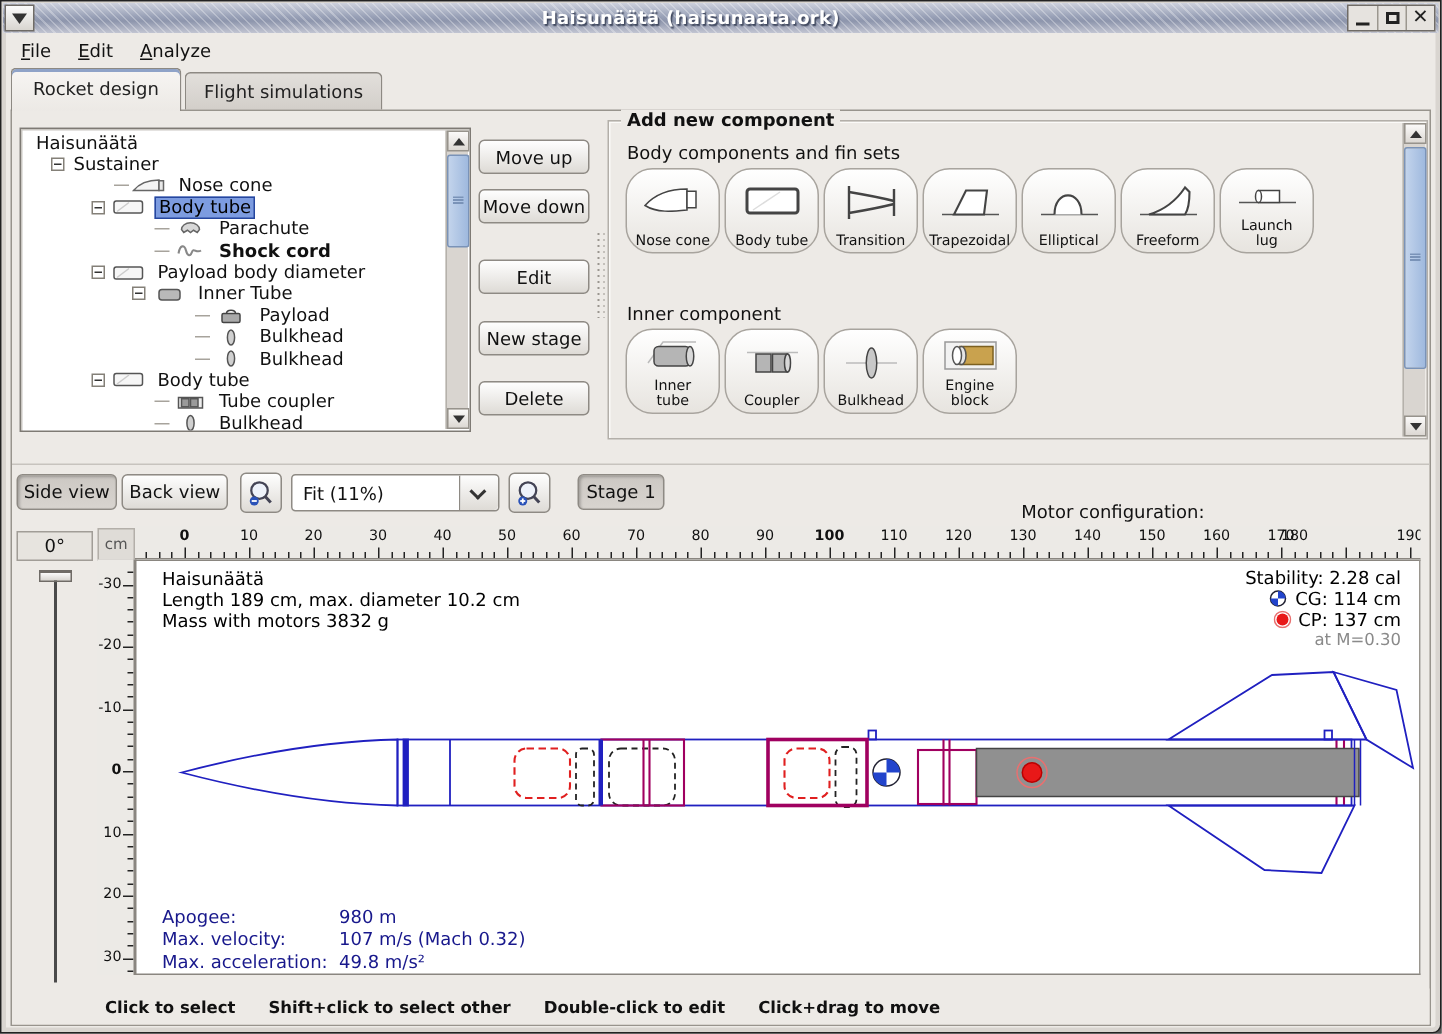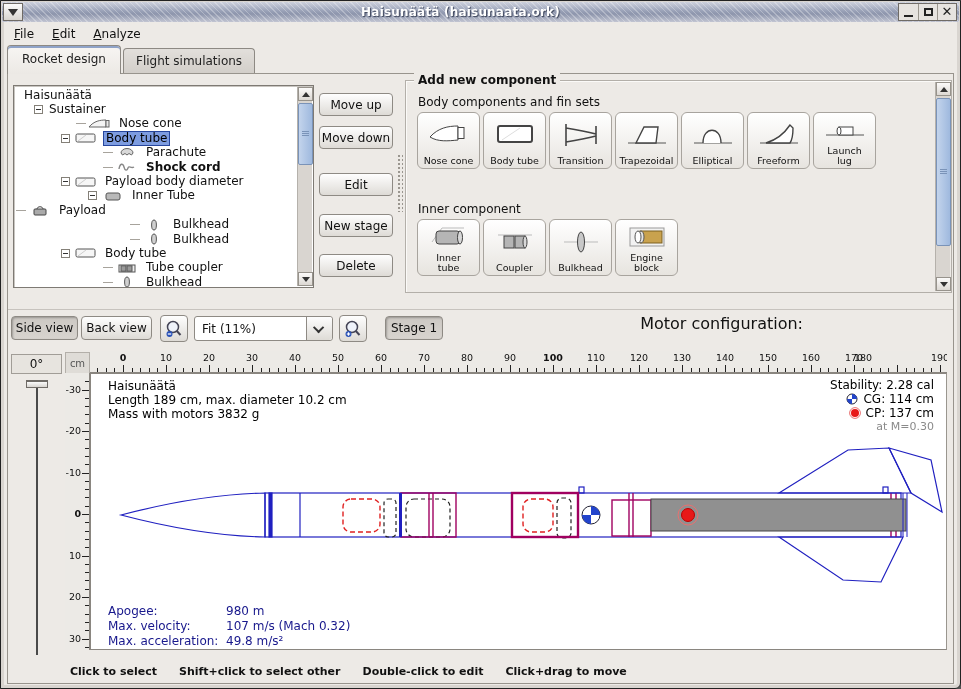--- a/index.html
+++ b/index.html
@@ -60,37 +60,37 @@
   
   .btn{background:linear-gradient(#fefefe,#dedbd6);border:1px solid #8e8a84;border-radius:4px;
     display:flex;align-items:center;justify-content:center;font-size:12px;color:#111;}
   .action-btn{position:absolute;left:311px;width:74px;height:23px;}
   
   .addpanel{position:absolute;left:397px;top:6px;width:547px;height:213px;border:1px solid #b3afa9;
     box-shadow:inset 1px 1px 0 #fbfaf8;background:#edeae6;}
   .legend{position:absolute;left:8px;top:-8px;background:#edeae6;padding:0 4px;font-weight:bold;}
   .group-label{position:absolute;left:12px;font-size:12px;}
   .comp-row{position:absolute;left:11px;display:flex;gap:3px;}
-  .comp-btn{width:63px;height:57px;border:1px solid #a8a49e;border-radius:6px;
+  .comp-btn{width:63px;height:57px;border:1px solid #a8a49e;border-radius:18px;
     background:linear-gradient(#ffffff,#e7e4df);display:flex;flex-direction:column;align-items:center;justify-content:flex-end;padding-bottom:2px;}
   .comp-btn .cicon{flex:1;display:flex;align-items:center;justify-content:center;width:100%;}
   .comp-btn .clabel{font-size:9.5px;line-height:10px;text-align:center;color:#111;}
   .splitter{position:absolute;left:389px;top:80px;width:6px;height:58px;
     background-image:radial-gradient(#9a968f 26%,transparent 30%);background-size:4px 4px;}
   
   .vtoolbar{position:absolute;left:0;right:0;top:235px;height:37px;border-top:1px solid #c7c3be;}
   .tbar-btn{position:absolute;height:24px;top:6px;}
   .toggled{background:linear-gradient(#ccc8c3,#d8d4cf);box-shadow:inset 1px 1px 2px rgba(0,0,0,.25);}
   .zoombtn{position:absolute;width:28px;height:27px;top:5px;}
   .combo{position:absolute;height:25px;background:#fff;border:1px solid #8e8a84;border-radius:3px;display:flex;top:6px;}
   .combo .cval{flex:1;display:flex;align-items:center;padding-left:7px;font-size:12px;}
   .combo .cbtn{width:26px;border-left:1px solid #8e8a84;background:linear-gradient(#fdfdfd,#dedbd6);
     display:flex;align-items:center;justify-content:center;border-radius:0 3px 3px 0;}
   .chev{width:8px;height:8px;border-left:2px solid #333;border-bottom:2px solid #333;transform:rotate(-45deg) translateY(-2px);}
-  .motor-label{position:absolute;right:150px;top:4px;font-size:16px;}
+  .motor-label{position:absolute;right:150px;top:24px;font-size:12px;}
   
   .rotbox{position:absolute;left:3px;top:280px;width:51px;height:20px;border:1px solid #a19d97;background:#e7e4df;
     display:flex;align-items:center;justify-content:center;font-size:12px;}
   .slider-track{position:absolute;left:28px;top:309px;width:2px;height:272px;background:#4a4a4a;}
   .slider-handle{position:absolute;left:18px;top:306px;width:22px;height:8px;background:linear-gradient(#fafafa,#d8d5d0);border:1px solid #6f6b66;border-top-width:2px;}
   .unitbox{position:absolute;left:57px;top:278px;width:25px;height:22px;border:1px solid #b3afa9;background:#dfdcd7;
     display:flex;align-items:center;justify-content:center;color:#555;font-size:10px;}
   .hruler{position:absolute;left:82px;top:277px;width:857px;height:22px;background:#eceae6;overflow:hidden;border-bottom:1px solid #8a8680;}
   .vruler{position:absolute;left:57px;top:299px;width:25px;height:277px;background:#eceae6;overflow:hidden;border-right:1px solid #8a8680;}
   .htick{position:absolute;bottom:0;width:1px;background:#222;}
@@ -194,21 +194,21 @@
             </svg>
             <span class="tlabel">Payload body diameter</span>
           </div>
           <div class="trow" style="padding-left: 72px;">
             <span class="texp"></span>
             <svg class="ticon" viewBox="0 0 24 12">
               <rect x="5" y="3" width="14" height="7" rx="2" fill="#b9b9b9" stroke="#555"></rect>
             </svg>
             <span class="tlabel">Inner Tube</span>
           </div>
-          <div class="trow" style="">
+          <div class="trow" style="padding-left: 114px;">
             <span class="tconn"></span>
             <svg class="ticon" viewBox="0 0 24 12">
               <rect x="6" y="5" width="12" height="6" rx="1" fill="#aaa" stroke="#444"></rect>
               <path d="M9 5 C9 2 15 2 15 5" fill="none" stroke="#444"></path>
             </svg>
             <span class="tlabel">Payload</span>
           </div>
           <div class="trow" style="padding-left: 114px;">
             <span class="tconn"></span>
             <svg class="ticon" viewBox="0 0 24 12">

